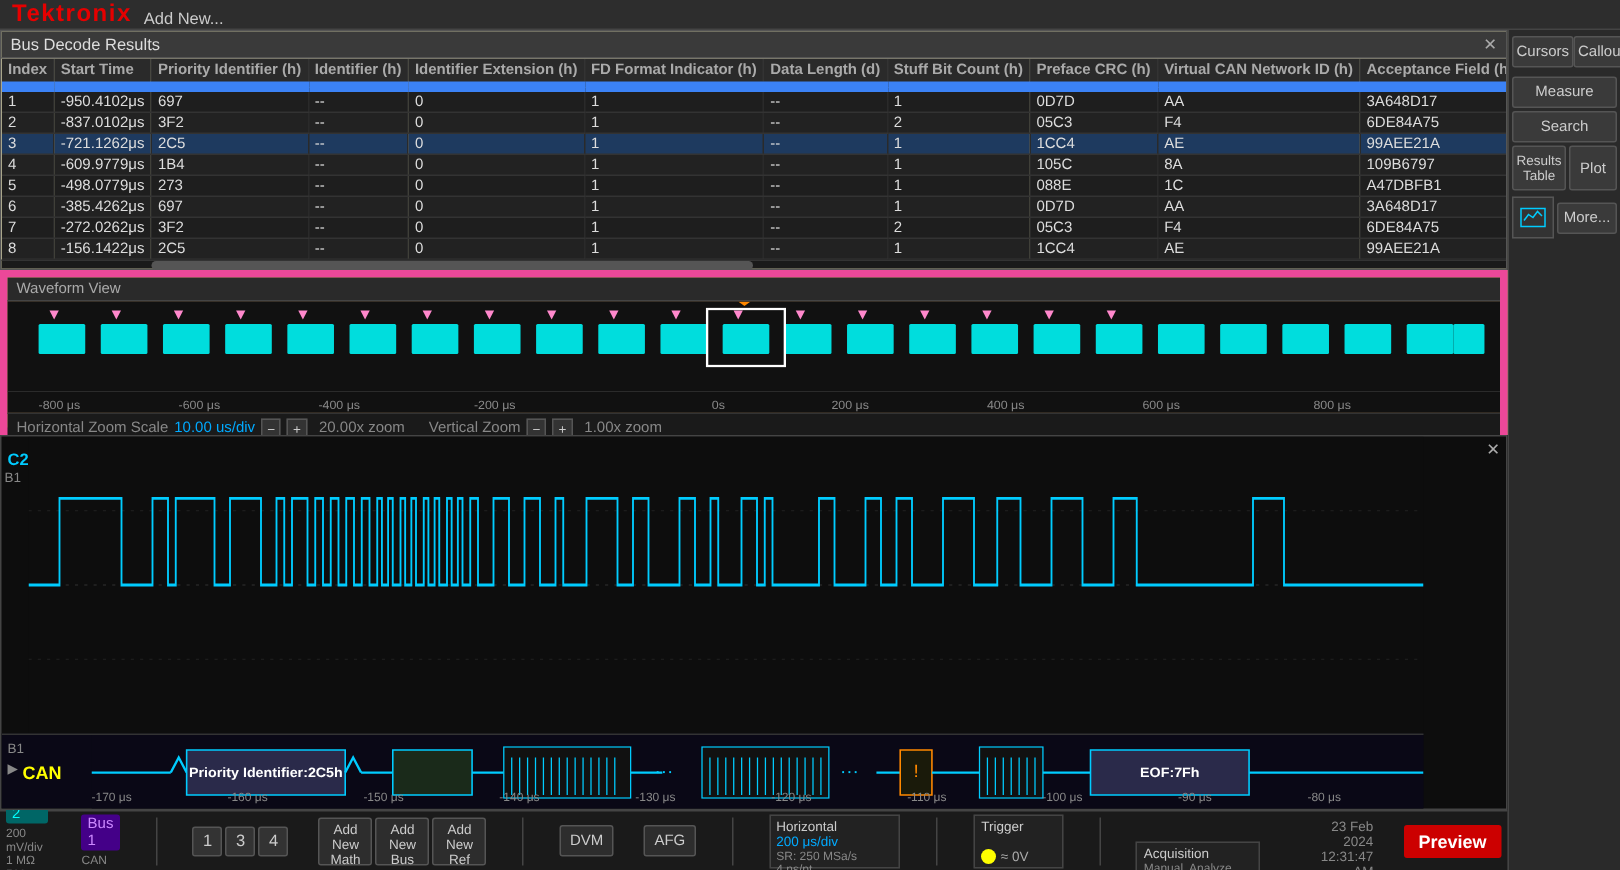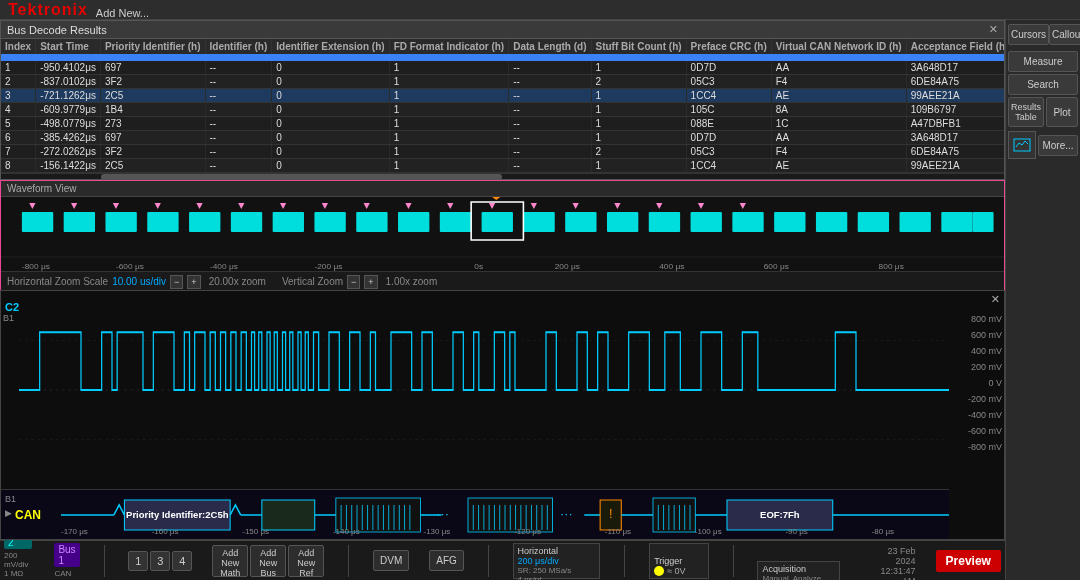--- a/index.html
+++ b/index.html
@@ -134,21 +134,21 @@
       border-right: 1px solid #2a2a2a;
       color: #ddd;
       white-space: nowrap;
     }
     .decode-table tr:nth-child(even) td { background: #222; }
     .decode-table tr:nth-child(odd) td { background: #1e1e1e; }
 
     
     .waveform-view {
       background: #fdba74;
-      border: 1px solid #ec4899;
+      border: 5px solid #ec4899;
       flex-shrink: 0;
       position: relative;
       height: 110px;
     }
     .waveform-header {
       background: #2a2a2a;
       padding: 2px 6px;
       border-bottom: 1px solid #444;
       font-size: 10px;
       color: #aaa;
@@ -581,31 +581,20 @@
       <span class="zoom-label" style="margin-left:4px;">1.00x zoom</span>
     </div>
   </div>
 
   <div class="signal-area">
     <span class="signal-close">✕</span>
 
     <div style="position:absolute;left:4px;top:10px;color:#0cf;font-size:11px;font-weight:bold;">C2</div>
     <div style="position:absolute;left:2px;top:22px;color:#888;font-size:9px;">B1</div>
 
-    <div class="voltage-scale">
-      <div class="voltage-label">800 mV</div>
-      <div class="voltage-label">600 mV</div>
-      <div class="voltage-label">400 mV</div>
-      <div class="voltage-label">200 mV</div>
-      <div class="voltage-label">0 V</div>
-      <div class="voltage-label">-200 mV</div>
-      <div class="voltage-label">-400 mV</div>
-      <div class="voltage-label">-600 mV</div>
-      <div class="voltage-label">-800 mV</div>
-    </div>
 
     <svg style="position:absolute;left:18px;right:55px;top:0;bottom:50px;width:calc(100% - 73px);height:calc(100% - 50px);" viewBox="0 0 900 120" preserveAspectRatio="none">
       <rect width="900" height="120" fill="#0d0d0d"></rect>
 
       <line x1="0" y1="60" x2="900" y2="60" stroke="#333" stroke-width="0.5" stroke-dasharray="2,4"></line>
       <line x1="0" y1="30" x2="900" y2="30" stroke="#222" stroke-width="0.5" stroke-dasharray="2,4"></line>
       <line x1="0" y1="90" x2="900" y2="90" stroke="#222" stroke-width="0.5" stroke-dasharray="2,4"></line>
 
       <polyline points="
         0,60 20,60 20,25 60,25 60,60 80,60 80,25 90,25 90,60
@@ -769,21 +758,21 @@
     <div class="bottom-section" style="width:120px;">
       <div style="color:#ccc;font-size:9px;">Horizontal</div>
       <div style="color:#0af;font-size:9px;">200 μs/div</div>
       <div style="color:#888;font-size:8px;">SR: 250 MSa/s</div>
       <div style="color:#888;font-size:8px;">4 ns/pt</div>
 
     </div>
 
     <div style="width:1px;height:32px;background:#444;margin:0 4px;"></div>
 
-    <div class="bottom-section" style="width:80px;justify-content:flex-end;">
+    <div class="bottom-section" style="width:80px;">
       <div style="color:#ccc;font-size:9px;">Trigger</div>
       <div style="display:flex;align-items:center;gap:3px;">
         <div style="width:10px;height:10px;background:#ffff00;border-radius:50%;"></div>
         <span style="color:#aaa;font-size:9px;">≈ 0V</span>
       </div>
     </div>
 
     <div style="width:1px;height:32px;background:#444;margin:0 4px;"></div>
 
     <div class="bottom-section" style="width:112px;margin-top:36px;">

